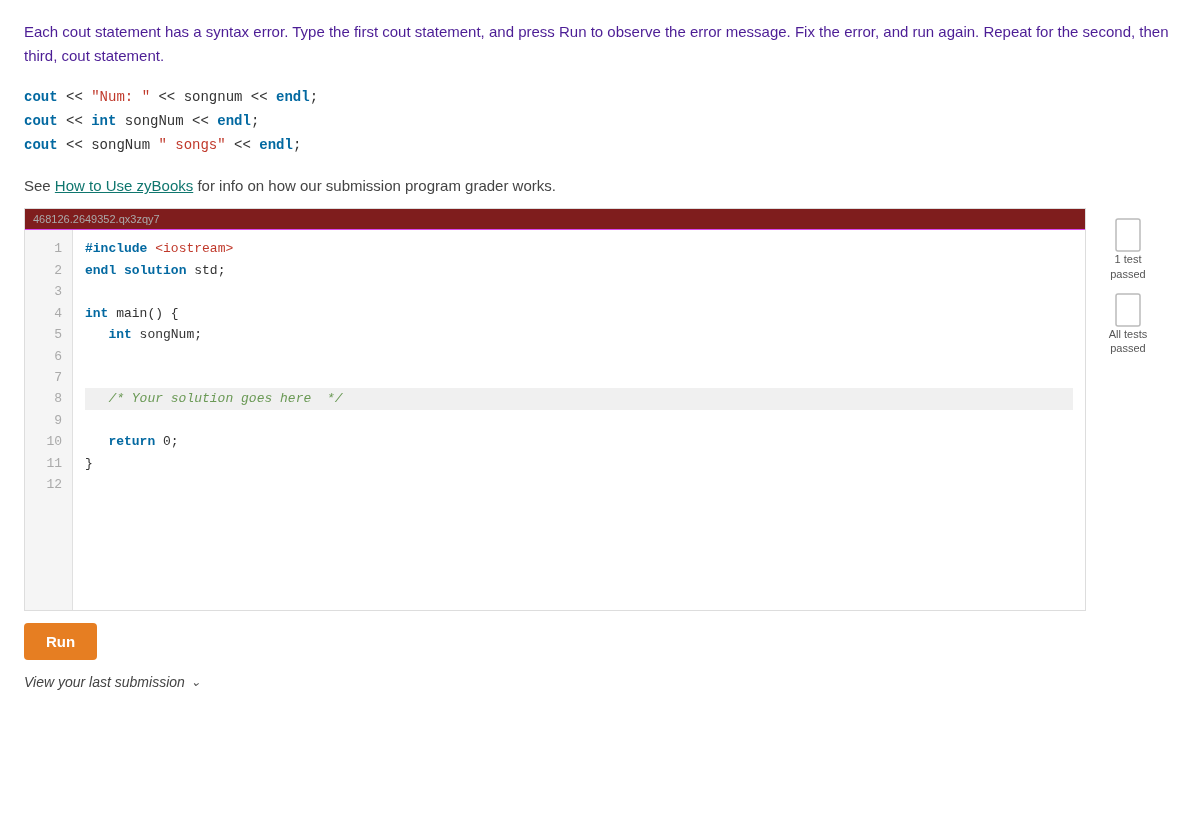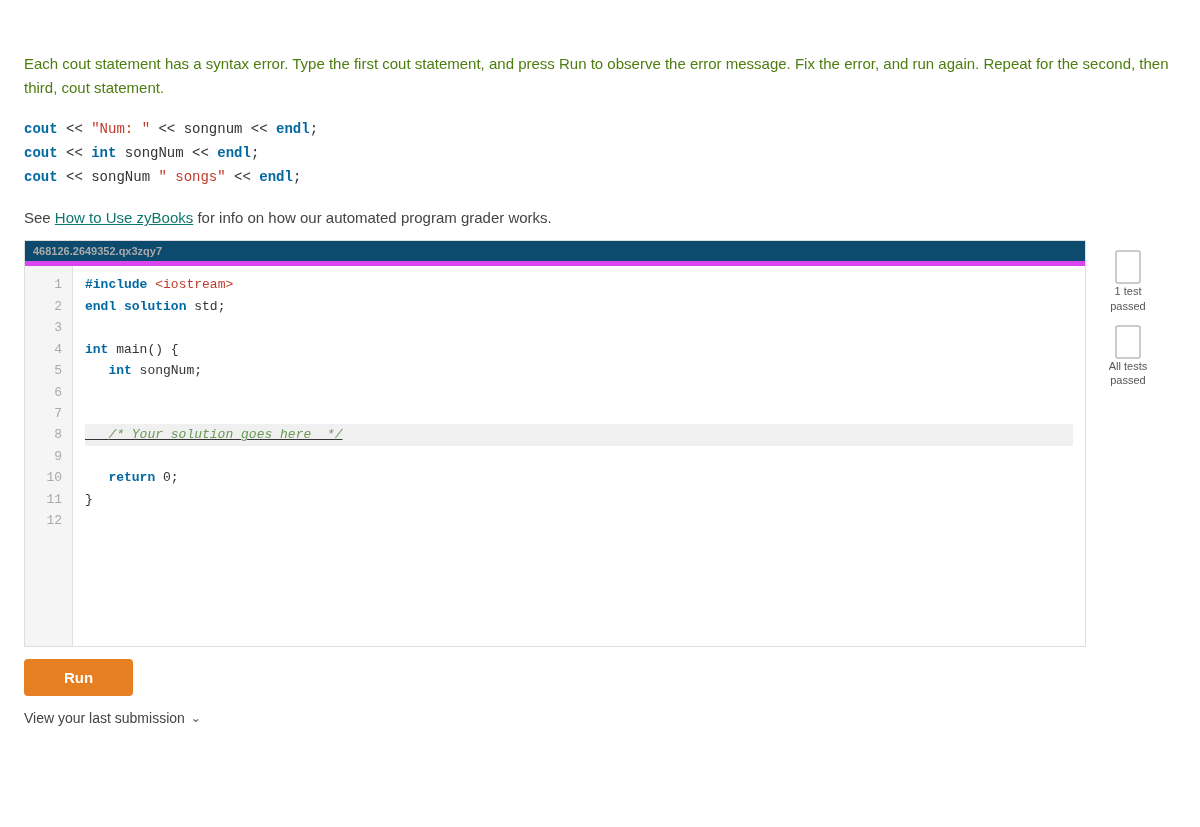--- a/index.html
+++ b/index.html
@@ -7,23 +7,22 @@
       font-family: Arial, sans-serif;
       font-size: 15px;
       color: #333;
       background: #fff;
       padding: 20px 24px;
       max-width: 1200px;
     }
 
     .instructions {
       line-height: 1.6;
-      color: #4d7c0f;
+      color: #4c1d95;
       margin-bottom: 18px;
-      margin-top: 32px;
     }
 
     .code-block {
       font-family: 'Courier New', Courier, monospace;
       font-size: 14px;
       margin: 14px 0 20px 0;
       line-height: 1.7;
     }
 
     .code-line {
@@ -49,23 +48,22 @@
       position: relative;
       border: 1px solid #ddd;
       background: #fff;
       margin-bottom: 0;
     }
 
     .editor-id {
       font-size: 11px;
       color: #aaa;
       padding: 4px 8px;
-      background: #0c4a6e;
-      border-bottom: 5px solid #d946ef;
-      font-weight: bold;
+      background: #7f1d1d;
+      border-bottom: 1px solid #d946ef;
     }
 
     .editor-body {
       display: flex;
       position: relative;
     }
 
     .line-numbers {
       background: #f5f5f5;
       border-right: 1px solid #e0e0e0;
@@ -97,21 +95,20 @@
     }
 
     .code-area .cline {
       display: block;
       height: 21.45px;
       white-space: pre;
     }
 
     .cline.highlighted {
       background: #f0f0f0;
-      text-decoration: underline;
     }
 
     .sidebar-badges {
       position: absolute;
       right: -80px;
       top: 0;
       width: 76px;
       display: flex;
       flex-direction: column;
       align-items: center;
@@ -140,37 +137,38 @@
 
     .outer-container {
       position: relative;
       margin-right: 90px;
     }
 
     .run-btn {
       background: #e67e22;
       color: #fff;
       border: none;
-      padding: 10px 40px;
+      padding: 10px 22px;
       font-size: 15px;
       font-weight: bold;
       border-radius: 4px;
       cursor: pointer;
       margin-top: 12px;
       margin-bottom: 14px;
     }
 
     .view-submission {
       display: flex;
       align-items: center;
       gap: 6px;
       font-size: 14px;
       color: #444;
       cursor: pointer;
       user-select: none;
+      font-style: italic;
     }
 
     .chevron {
       font-size: 12px;
       color: #555;
     }
 
     .badge-icon svg {
       width: 28px;
       height: 34px;
@@ -183,21 +181,21 @@
 
 <p class="instructions">Each cout statement has a syntax error. Type the first cout statement, and press Run to observe the error message. Fix the error, and run again. Repeat for the second, then third, cout statement.</p>
 
 <div class="code-block">
   <span class="code-line"><span class="kw">cout</span> &lt;&lt; <span class="str">"Num: "</span> &lt;&lt; <span>songnum</span> &lt;&lt; <span class="kw">endl</span>;</span>
   <span class="code-line"><span class="kw">cout</span> &lt;&lt; <span class="kw">int</span> <span>songNum</span> &lt;&lt; <span class="kw">endl</span>;</span>
   <span class="code-line"><span class="kw">cout</span> &lt;&lt; <span>songNum</span> <span class="str">" songs"</span> &lt;&lt; <span class="kw">endl</span>;</span>
 </div>
 
 <div class="see-line">
-  <span>See </span><a href="#">How to Use zyBooks</a><span> for info on how our automated program grader works.</span>
+  <span>See </span><a href="#">How to Use zyBooks</a><span> for info on how our submission program grader works.</span>
 </div>
 
 <div class="outer-container">
   <div class="editor-container">
     <div class="editor-id">468126.2649352.qx3zqy7</div>
     <div class="editor-body">
       <div class="line-numbers">
         <span class="line-number">1</span>
         <span class="line-number">2</span>
         <span class="line-number">3</span>

